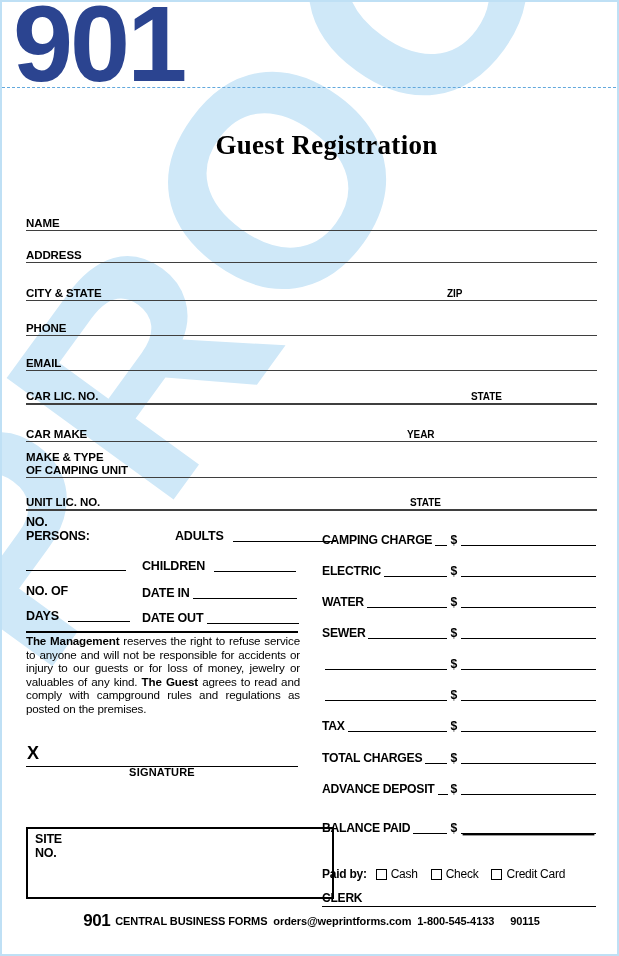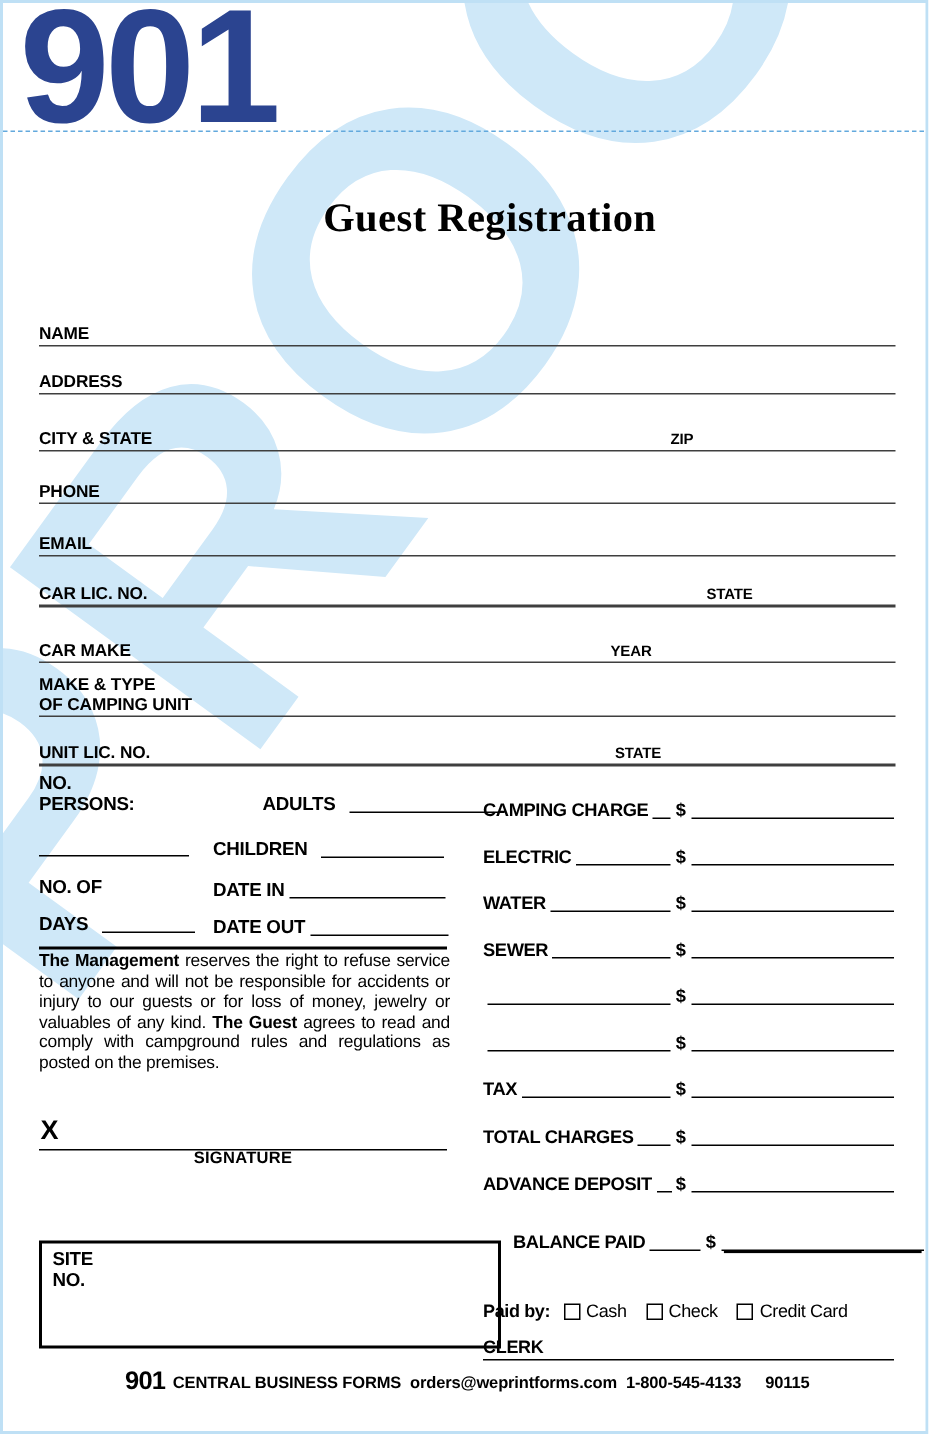--- a/index.html
+++ b/index.html
@@ -408,21 +408,21 @@
           <span class="fill"></span>
           <span class="dollar">$</span>
           <span class="amt"></span>
         </div>
         <div class="chg" style="top: 770px;">
           <span class="nm">ADVANCE DEPOSIT</span>
           <span class="fill"></span>
           <span class="dollar">$</span>
           <span class="amt"></span>
         </div>
-        <div class="chg" style="top: 809px; font-weight: bold; margin-left: 20px;">
+        <div class="chg" style="top: 809px; font-weight: bold;">
           <span class="nm">BALANCE PAID</span>
           <span class="fill"></span>
           <span class="dollar">$</span>
           <span class="amt dbl"></span>
         </div>
       </div>
 
     <div class="paidby">
       <span class="pb-lbl">Paid by:</span>
       <span id="paid-options" style="display:flex;align-items:center;">

